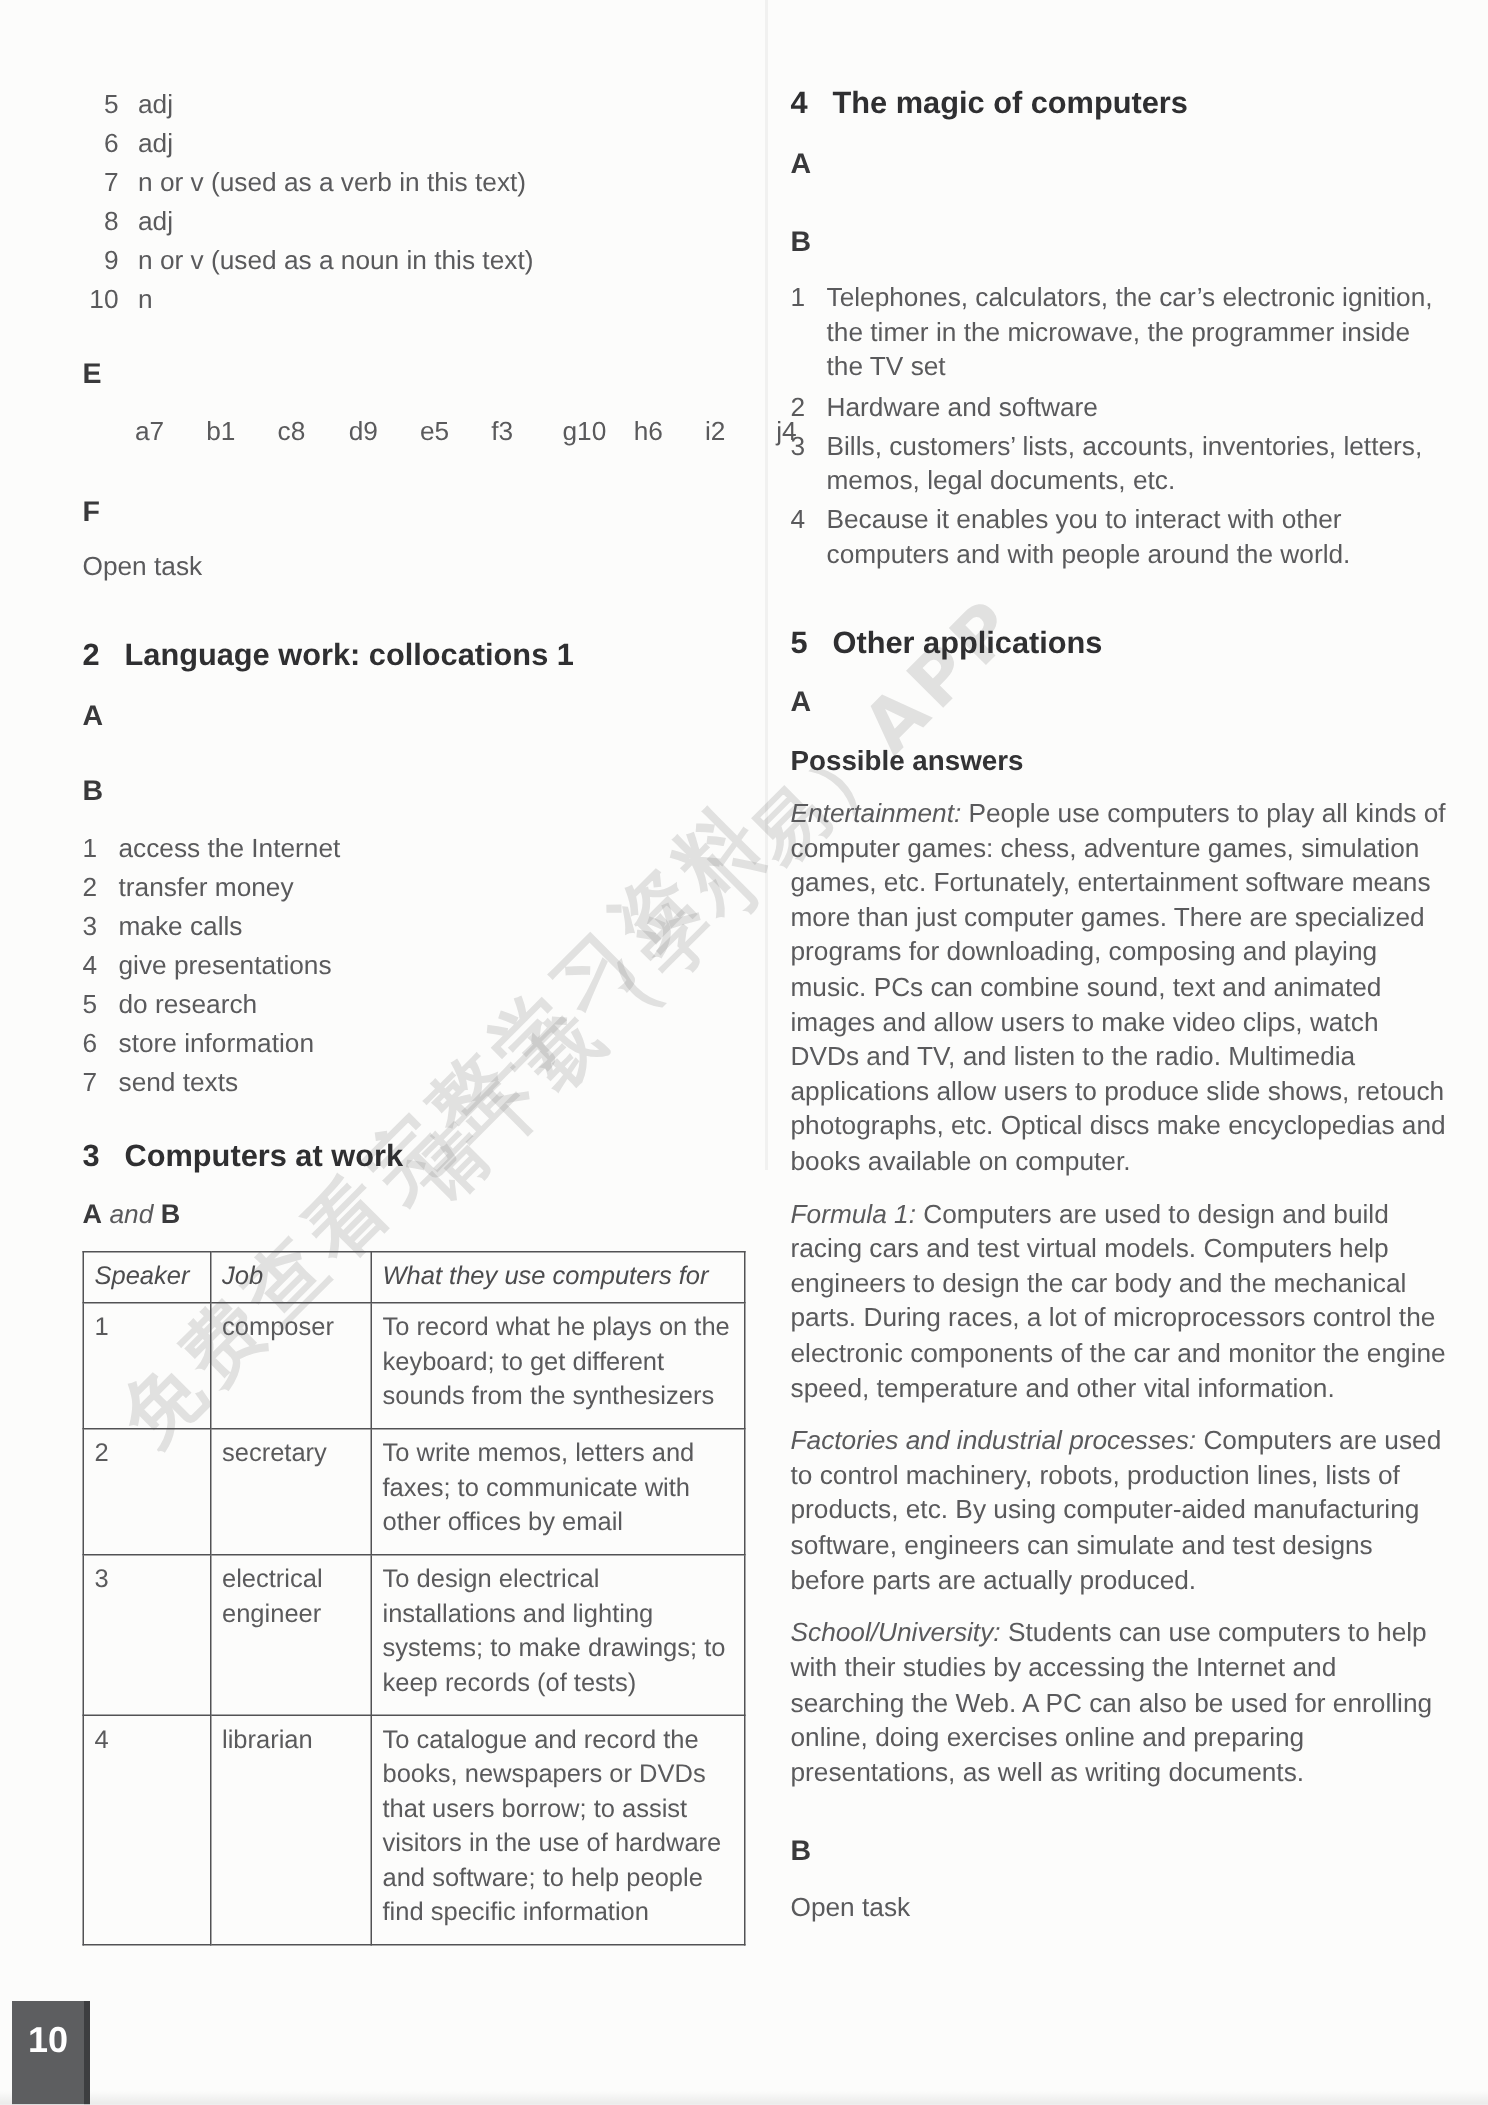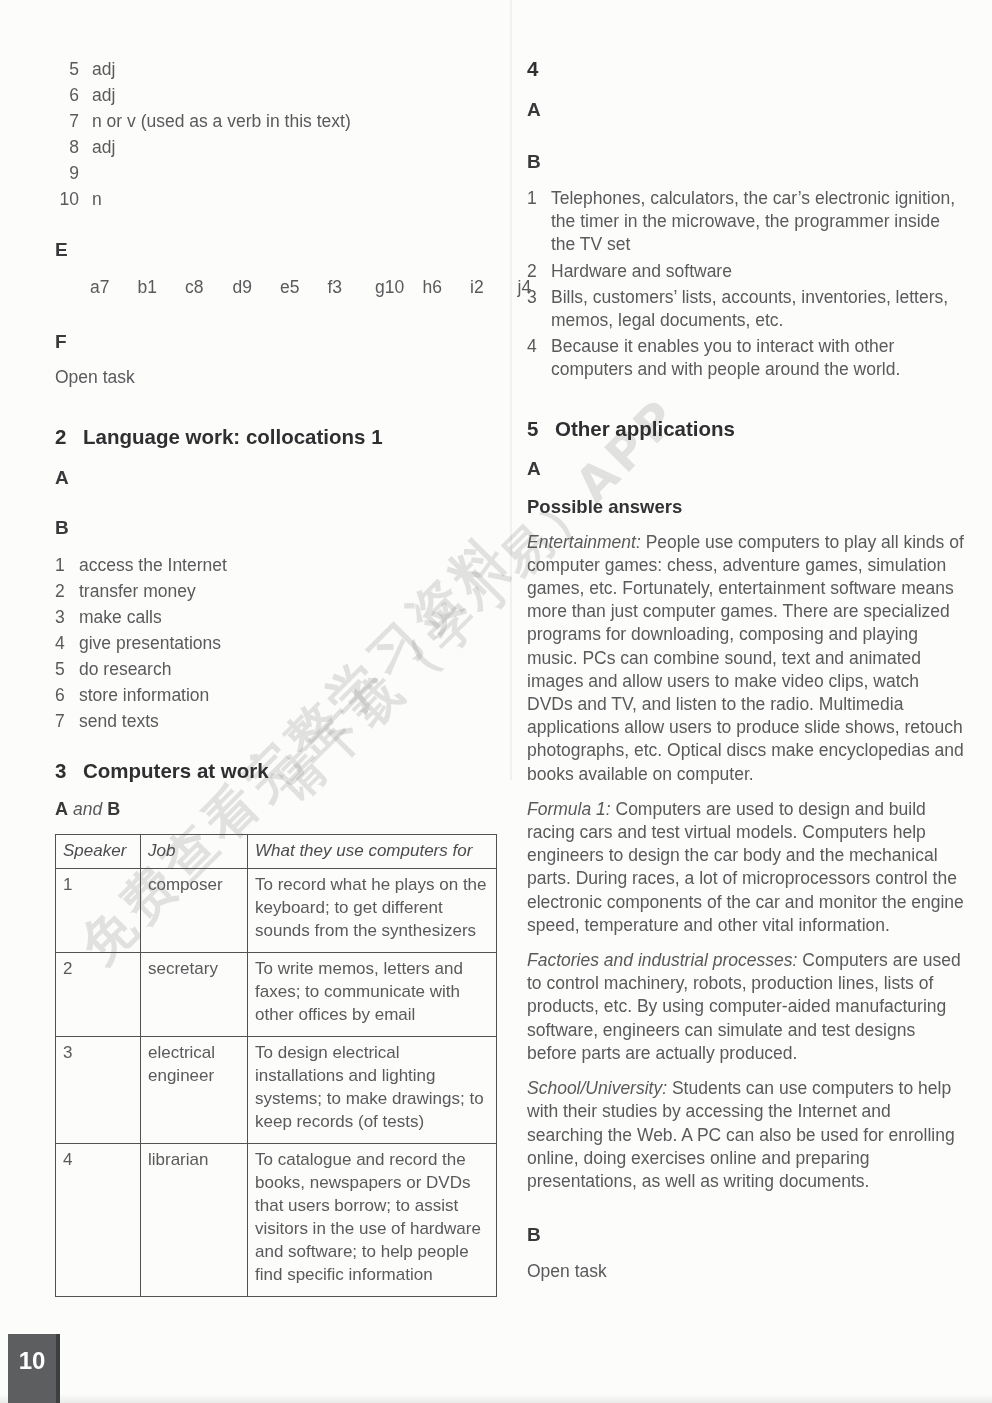--- a/index.html
+++ b/index.html
@@ -114,20 +114,21 @@
       <div class="row">
           <span class="n">7</span>
           <span>n or v (used as a verb in this text)</span>
         </div>
       <div class="row">
           <span class="n">8</span>
           <span>adj</span>
         </div>
       <div class="row">
           <span class="n">9</span>
+          <span>n or v (used as a noun in this text)</span>
         </div>
       <div class="row">
           <span class="n">10</span>
           <span>n</span>
         </div>
     </div>
 
     <div class="h-letter mt-e">E</div>
     <div class="answer-row mt-erow">
       <span>a7</span><span>b1</span><span>c8</span><span>d9</span><span>e5</span><span>f3</span><span>g10</span><span>h6</span><span>i2</span><span>j4</span>
@@ -216,20 +217,21 @@
           <td>To catalogue and record the books, newspapers or DVDs that users borrow; to assist visitors in the use of hardware and software; to help people find specific information</td>
         </tr>
       </tbody>
     </table>
   </div>
 
   <div class="col col-right">
 
     <div class="sec-h">
       <span class="sec-num">4</span>
+        <span>The magic of computers</span>
     </div>
     <div class="h-letter mt-s4a">A</div>
     <div class="h-letter mt-s4b">B</div>
     <div class="num-list loose mt-s4blist">
       <div class="row">
           <span class="n">1</span>
           <span>Telephones, calculators, the car’s electronic ignition, the timer in the microwave, the programmer inside the TV set</span>
         </div>
       <div class="row">
           <span class="n">2</span>

